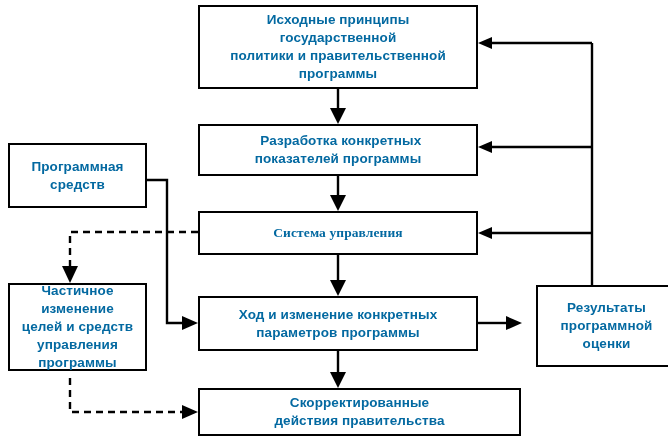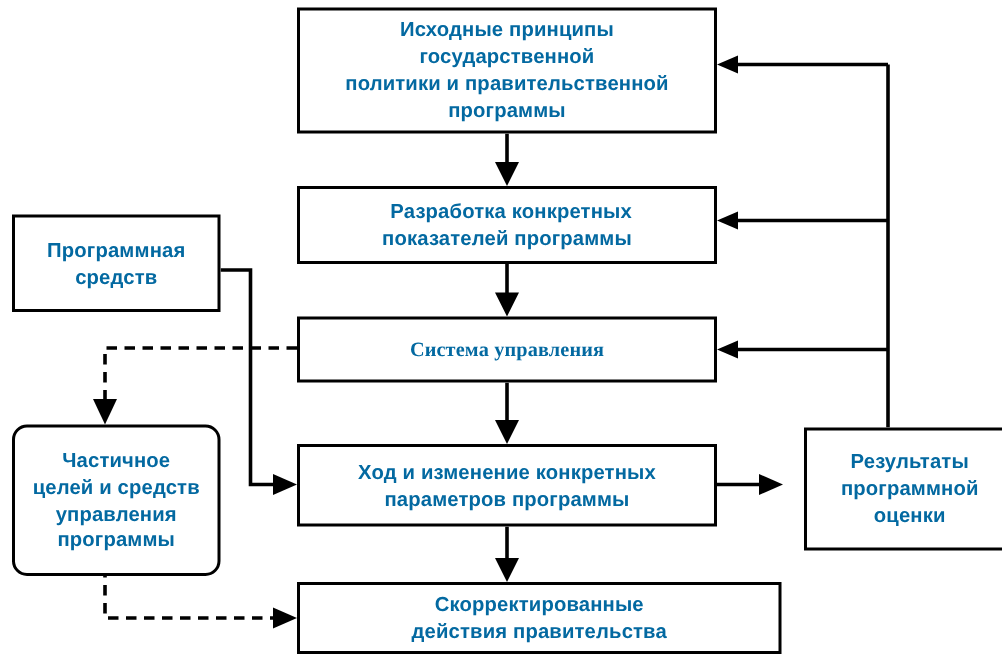--- a/index.html
+++ b/index.html
@@ -142,23 +142,24 @@
     </div>
   </div>
 
   <div class="node" style="left:8px; top:143px; width:139px; height:65px;">
     <div>
       <span>Программная</span>
       <span>средств</span>
     </div>
   </div>
 
-  <div class="node" style="left:8px; top:283px; width:139px; height:101px;border-radius:10px;">
+  <div class="node" style="left:8px; top:283px; width:139px; height:88px;">
     <div>
       <span>Частичное</span>
+      <span>изменение</span>
       <span>целей и средств</span>
       <span>управления</span>
       <span>программы</span>
     </div>
   </div>
 
   <div class="node" style="left:536px; top:285px; width:141px; height:82px;">
     <div>
       <span>Результаты</span>
       <span>программной</span>

